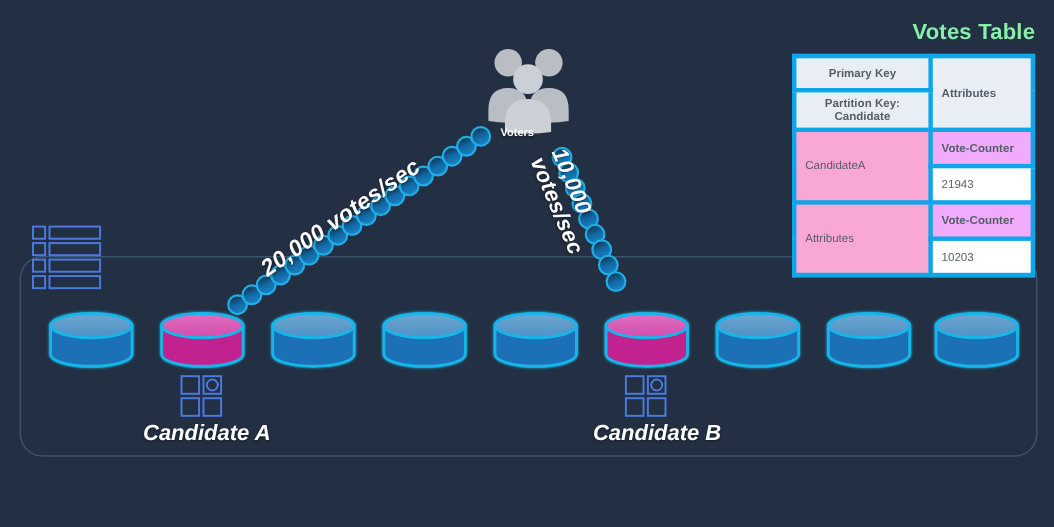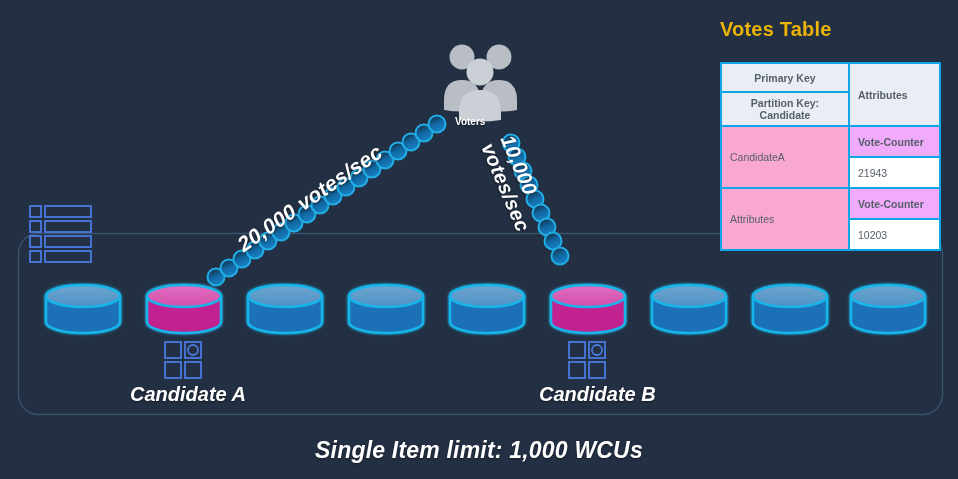--- a/index.html
+++ b/index.html
@@ -80,35 +80,35 @@
   }
 
   
   #votes-table-wrap {
     position: absolute;
     left: 720px;
     top: 18px;
     width: 221px;
   }
   #votes-table-title {
-    color: #eab308;
+    color: #86efac;
     font-size: 20px;
     font-weight: bold;
-    text-align: left;
-    margin-bottom: 21px;
+    text-align: right;
+    margin-bottom: 8px;
     letter-spacing: 0.2px;
   }
   table.votes {
     border-collapse: collapse;
     width: 221px;
     background: #ffffff;
     table-layout: fixed;
   }
   table.votes td {
-    border: 2px solid #0ea5e9;
+    border: 4px solid #0ea5e9;
     font-size: 10.5px;
     color: #565e68;
     padding: 4px 8px;
     vertical-align: middle;
   }
   td.hdr {
     background: #e9eef5;
     color: #3d4551;
     font-weight: bold;
     text-align: center;
@@ -295,21 +295,20 @@
   <div class="txt flow-label-2" style="left:516px; top:132px; transform: rotate(67deg);">
     <span>10,000</span><br>
     <span>votes/sec</span>
   </div>
 
   <div class="txt voters-label">Voters</div>
 
   <div class="txt candidate-label" id="candidate-b-label">Candidate B</div>
   <div class="txt candidate-label" id="candidate-a-label">Candidate A</div>
 
-  <div class="txt" id="footer-label">Single Item limit: 1,000 WCUs</div>
 
   <div id="votes-table-wrap">
     <div id="votes-table-title">Votes Table</div>
     <table class="votes">
       <tbody>
         <tr>
           <td class="hdr">Primary Key</td>
           <td class="attr-hdr" rowspan="2">Attributes</td>
         </tr>
         <tr>

